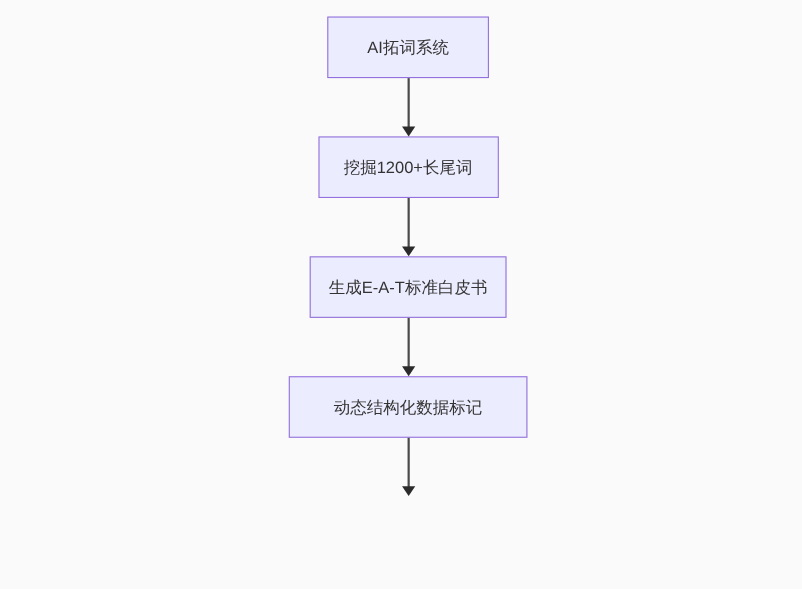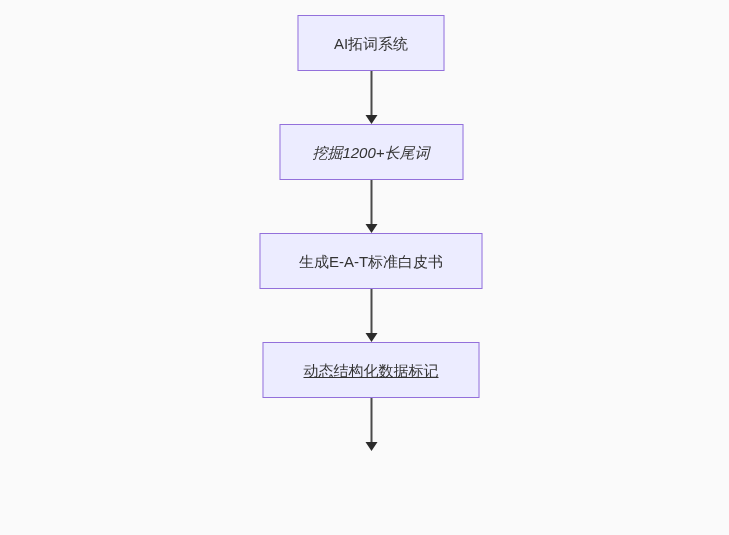--- a/index.html
+++ b/index.html
@@ -31,23 +31,23 @@
     justify-content: center;
     background: var(--node-fill, #ECECFF);
     border: 1px solid var(--node-border, #9370DB);
     color: var(--text, #333333);
     font-size: 15px;
     line-height: 1;
     white-space: nowrap;
     text-align: center;
   }
   .node.n1 { width: 147px; }
-  .node.n2 { width: 184px; font-style: italic; }
-  .node.n3 { width: 223px; }
-  .node.n4 { width: 217px; text-decoration: underline; }
+  .node.n2 { width: 164px; }
+  .node.n3 { width: 179px; }
+  .node.n4 { width: 217px; }
   .node.n5 { width: 234px; }
   .edge {
     height: 53px;
     width: 14px;
     position: relative;
     display: flex;
     justify-content: center;
   }
   .edge .shaft {
     position: absolute;

